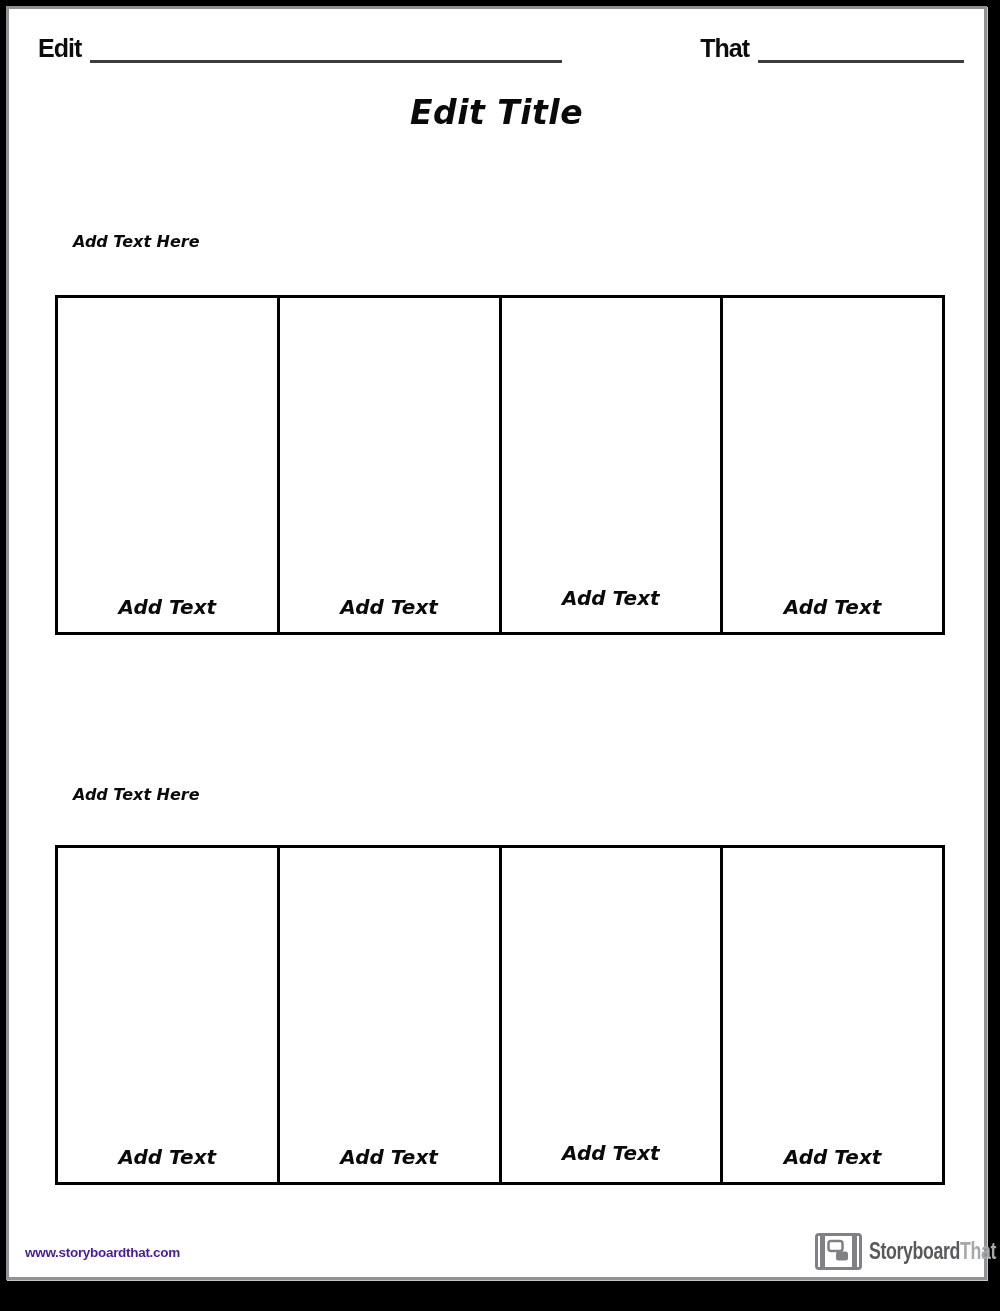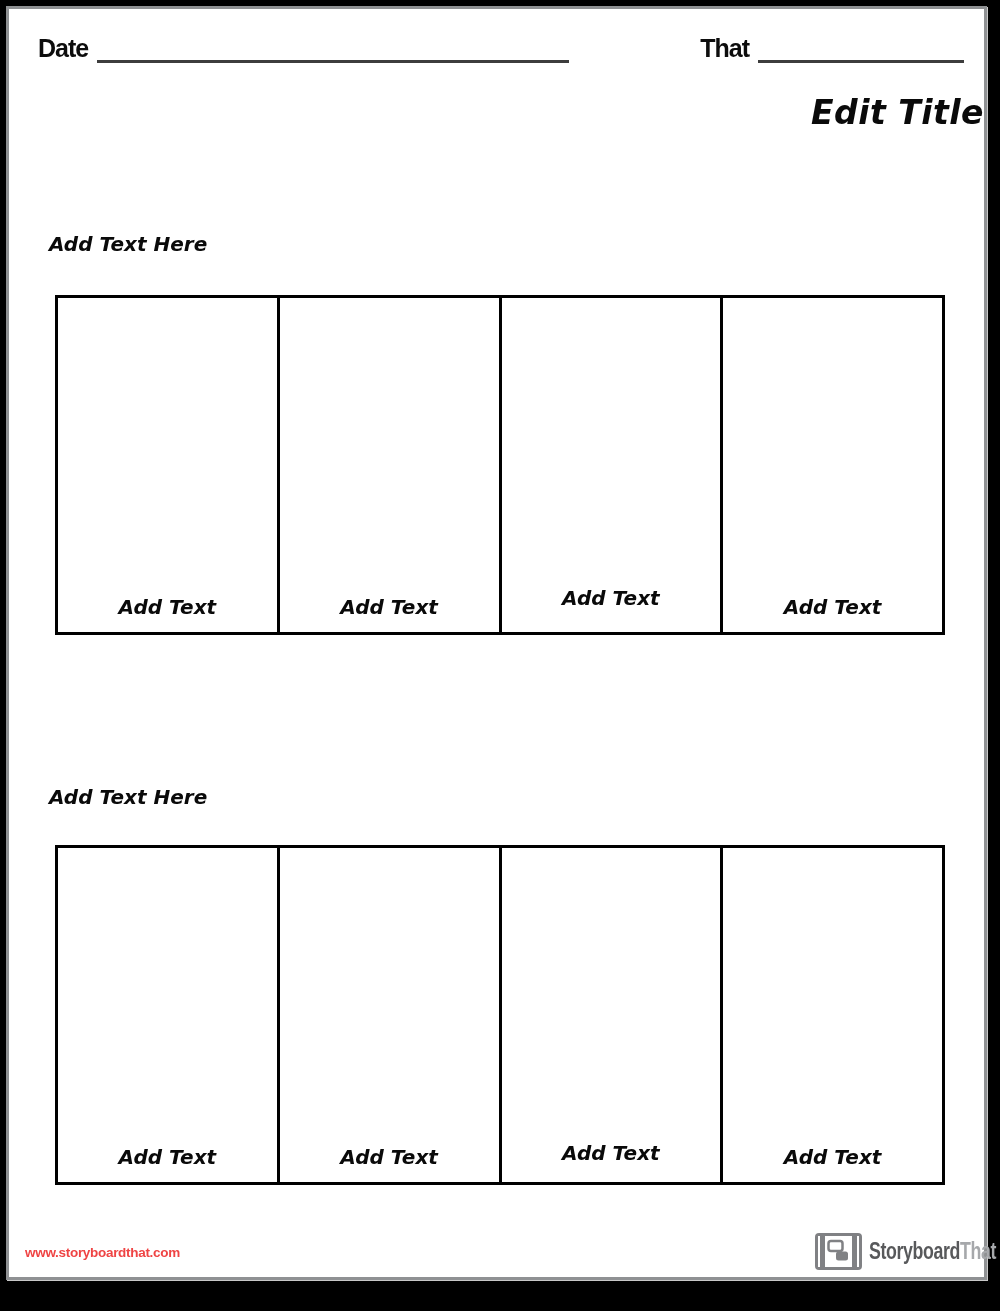--- a/index.html
+++ b/index.html
@@ -42,33 +42,33 @@
   
   .hand {
     font-family: "DejaVu Sans", sans-serif;
     font-style: italic;
     font-weight: 700;
     color: #0a0a0a;
   }
   .worksheet-title {
     position: absolute;
     top: 84px; left: 0; width: 100%;
-    text-align: right;
+    text-align: center;
     font-size: 33px;
     letter-spacing: 0.5px;
   }
   .directions {
     position: absolute;
     top: 138px; left: 34px; width: 910px;
     font-size: 21px;
   }
   .section-heading {
     position: absolute;
-    left: 40px;
-    font-size: 20px;
+    left: 64px;
+    font-size: 16px;
   }
   .section-1-heading { top: 223px; }
   .section-2-heading { top: 776px; }
 
   
   .grid {
     position: absolute;
     left: 46px; width: 890px; height: 340px;
     border: 3px solid #000;
     display: flex;
@@ -88,21 +88,21 @@
   .raised-lg { padding-bottom: 22px; }
   .raised-sm { padding-bottom: 17px; }
 
   
   .site-url {
     position: absolute;
     left: 16px; top: 1236px;
     font-weight: 700;
     font-size: 13.5px;
     letter-spacing: -0.3px;
-    color: #ef4444;
+    color: #4c1d95;
   }
   .logo {
     position: absolute;
     left: 806px; top: 1222px;
     height: 40px;
   }
   .logo-icon { position: absolute; left: 0; top: 2px; }
   .logo-text {
     position: absolute;
     left: 54px; top: 0;
@@ -116,21 +116,21 @@
   }
   .logo-text-primary { color: #58595b; }
   .logo-text-secondary { color: #a6a8ab; }
 </style>
 </head>
 <body>
 
 <div class="page">
 
   <div class="name-row">
-    <span class="field-label">Date</span>
+    <span class="field-label">Edit</span>
     <div class="write-line name-line"></div>
     <div class="row-spacer"></div>
     <span class="field-label">That</span>
     <div class="write-line date-line"></div>
   </div>
 
   <div class="hand worksheet-title">Edit Title</div>
 
 
   <div class="hand section-heading section-1-heading">Add Text Here</div>

